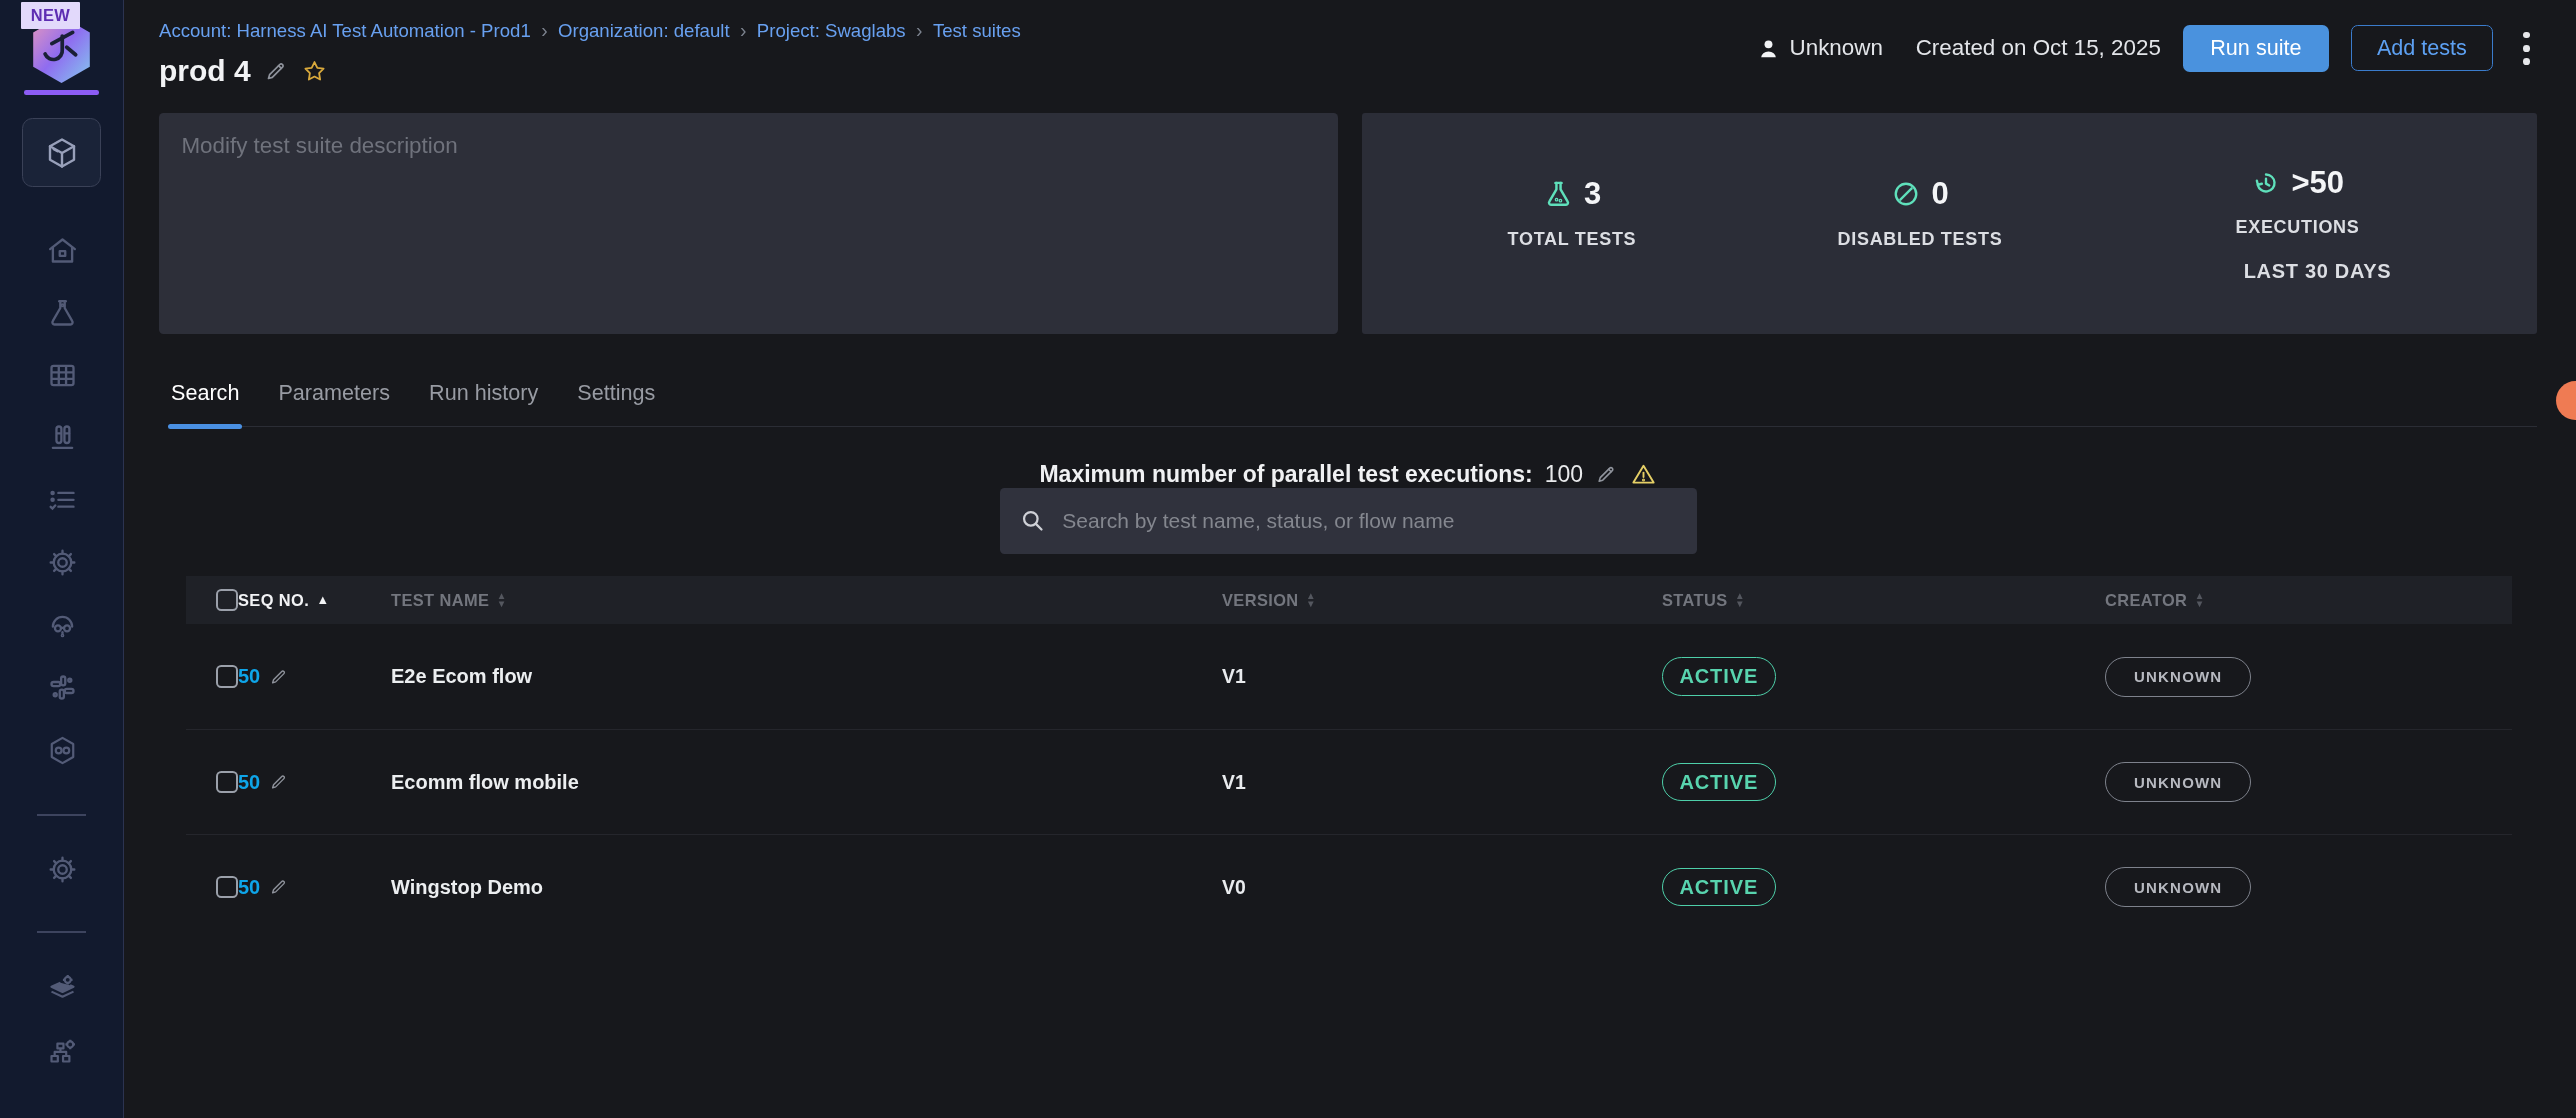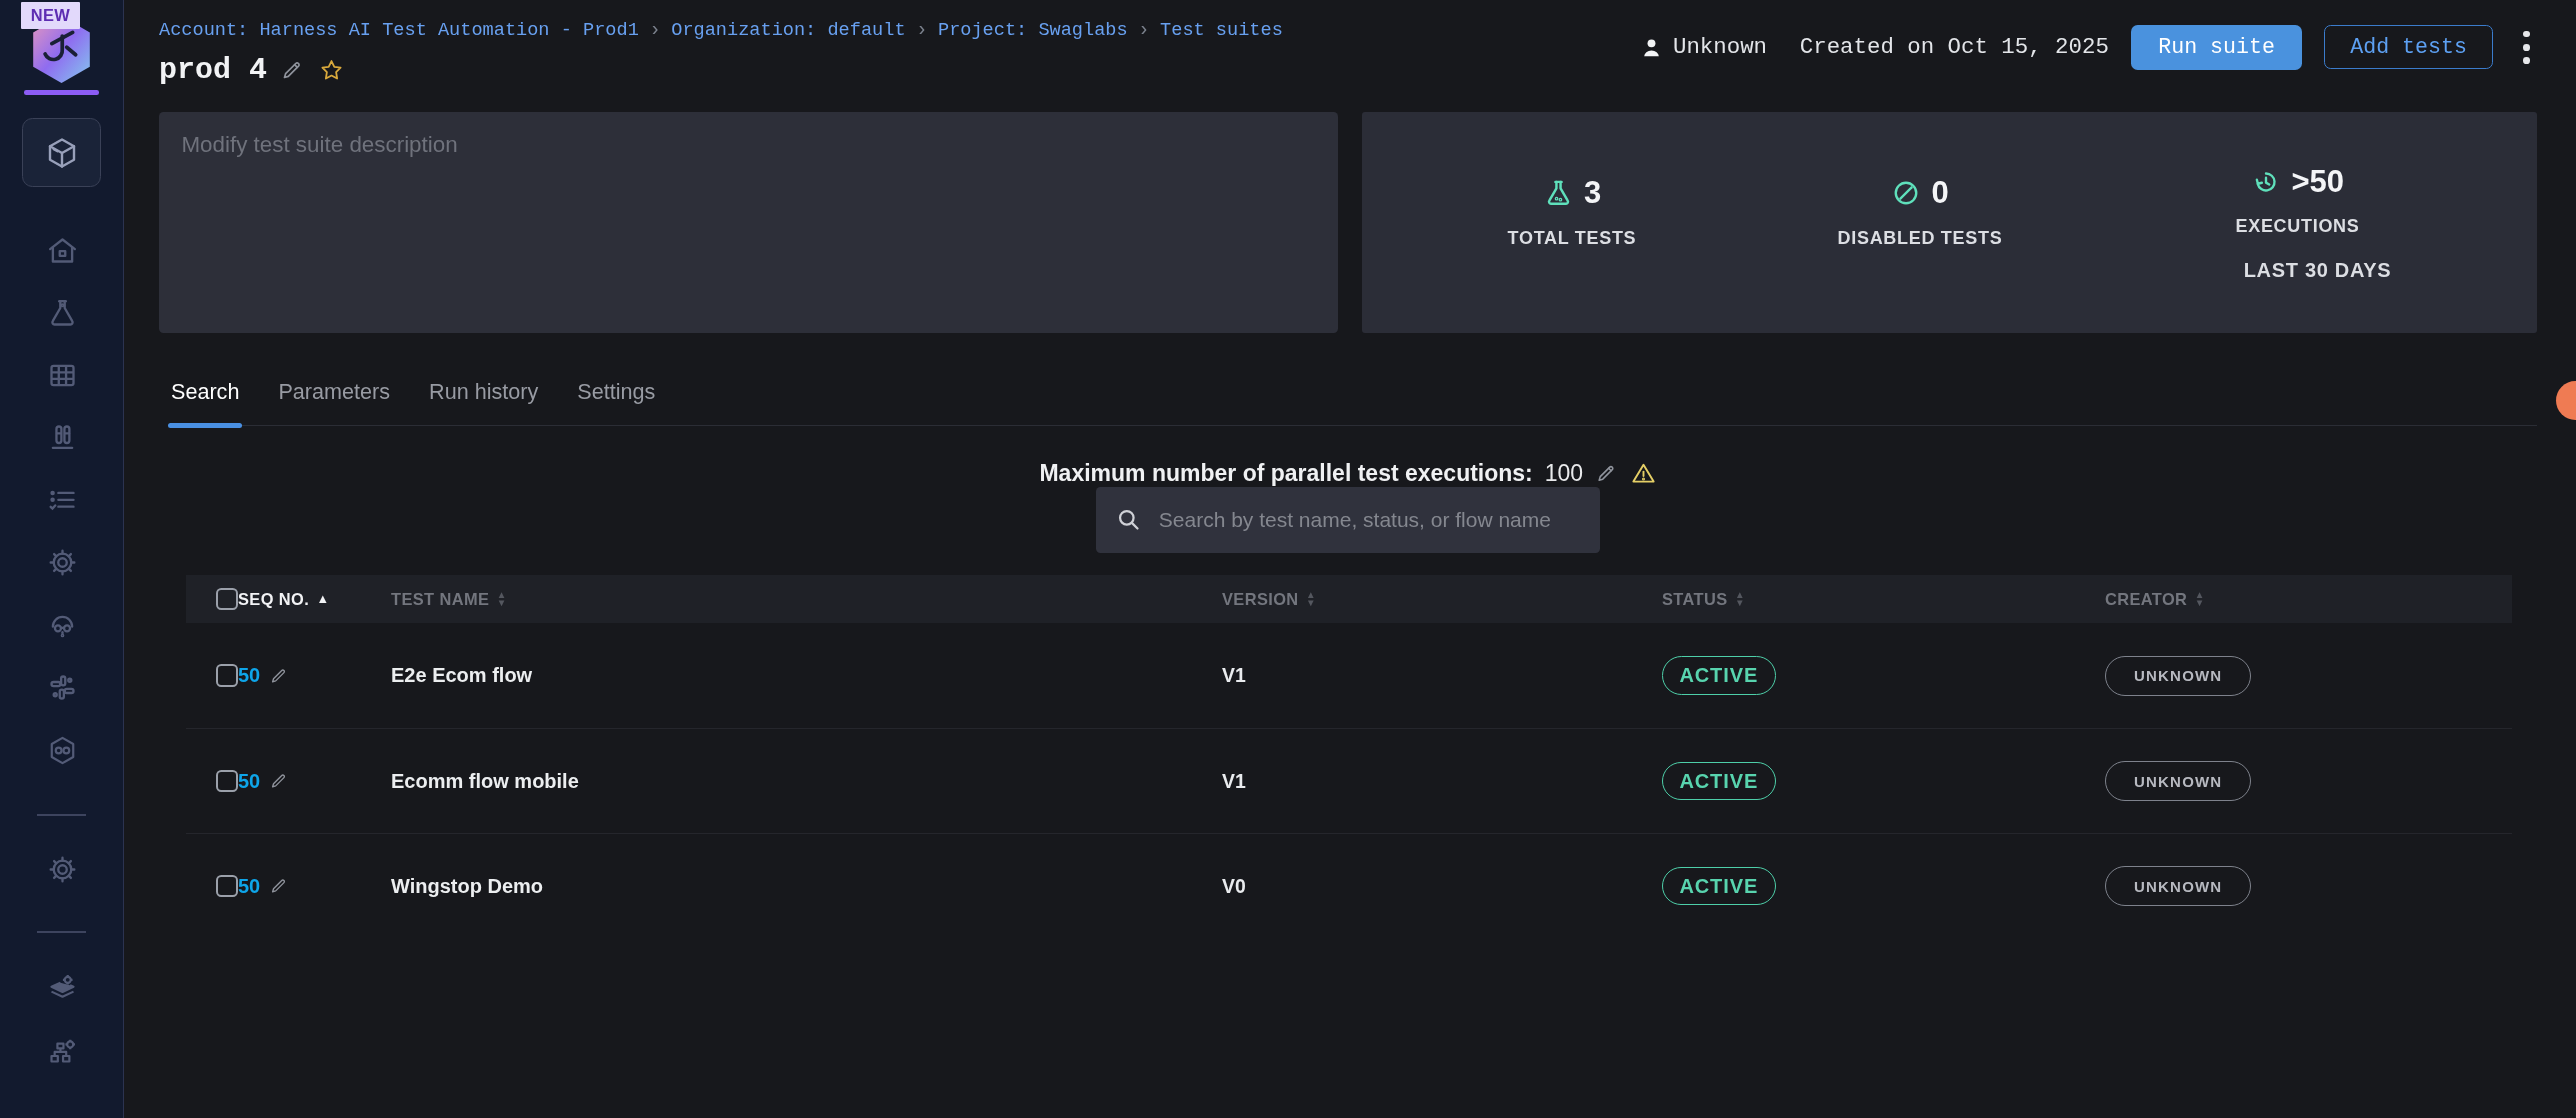--- a/index.html
+++ b/index.html
@@ -31,21 +31,21 @@
     background:#1a2338; border:1.5px solid #3a4157; border-radius:10.4px;
     display:flex; align-items:center; justify-content:center; cursor:pointer;
   }
   .side-ic { position:absolute; left:45px; width:34px; height:34px; cursor:pointer;
     display:flex; align-items:center; justify-content:center; }
   .side-div { position:absolute; left:37px; width:49px; height:1.5px; background:#3d445e; }
 
   
   .main { position:absolute; left:125px; top:0; right:0; height:1118px; }
 
-  .topbar { position:relative; padding:19.4px 39px 0 34px;font-family:Liberation Mono, monospace; }
+  .topbar { position:relative; padding:19.4px 39px 0 34px; }
   .breadcrumb { display:flex; align-items:center; gap:10.4px; font-size:18.6px; }
   .breadcrumb a { color:#68a0f0; text-decoration:none; cursor:pointer; }
   .crumb-sep { color:#7c828e; font-size:19.4px; }
   .title-row { display:flex; align-items:center; gap:13.4px; margin-top:12px; }
   .page-title { font-size:30px; font-weight:700; color:#f2f3f5; }
 
   .actions {
     position:absolute; top:25px; right:39px;
     display:flex; align-items:center; gap:22.4px;
   }
@@ -97,21 +97,21 @@
   }
 
   
   .toolbar {
     margin:34px 66px 0 61px; display:flex; align-items:center; justify-content:space-between;flex-direction:column;
   }
   .parallel { display:flex; align-items:center; gap:12px; }
   .parallel-label { font-size:23px; font-weight:700; color:#f0f1f3; }
   .parallel-value { font-size:23px; color:#e9eaec; }
   .search-box {
-    width:504px; height:66px; background:#30323d; border-radius:4.5px;
+    width:697px; height:66px; background:#30323d; border-radius:4.5px;
     display:flex; align-items:center; padding:0 19.4px; gap:16.4px;
   }
   .search-box input {
     flex:1; background:transparent; border:none; outline:none;
     font-size:21px; color:#d6d8dc; font-family:inherit;
   }
   .search-box input::placeholder { color:#84878f; }
 
   
   .table { margin:22.4px 64px 0 61px; }

